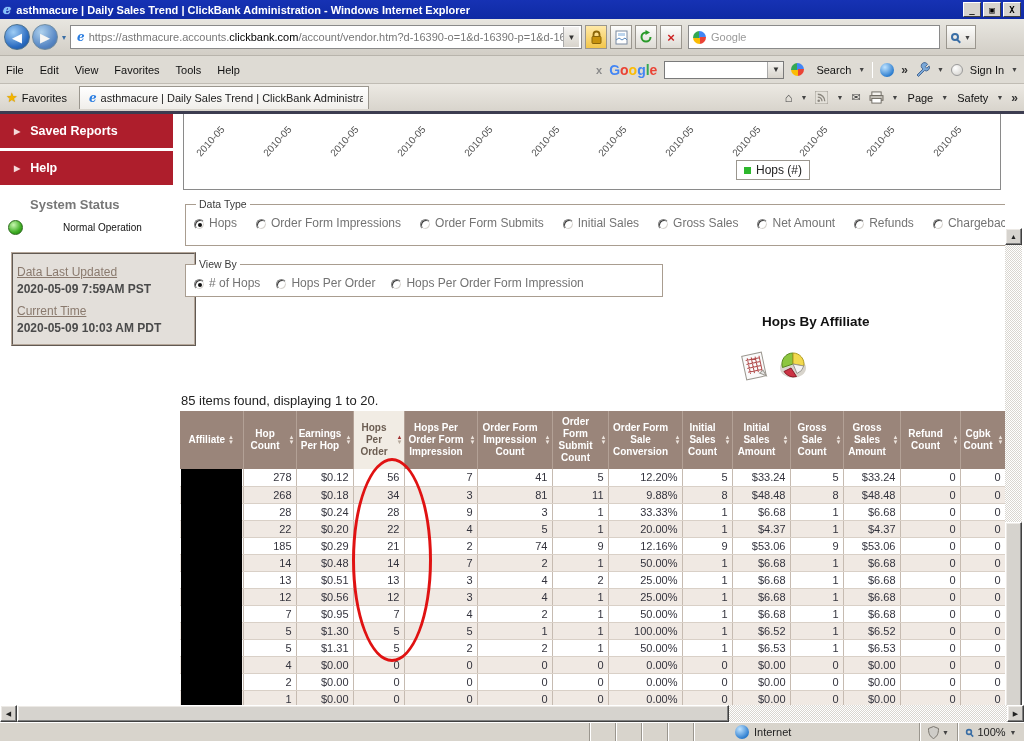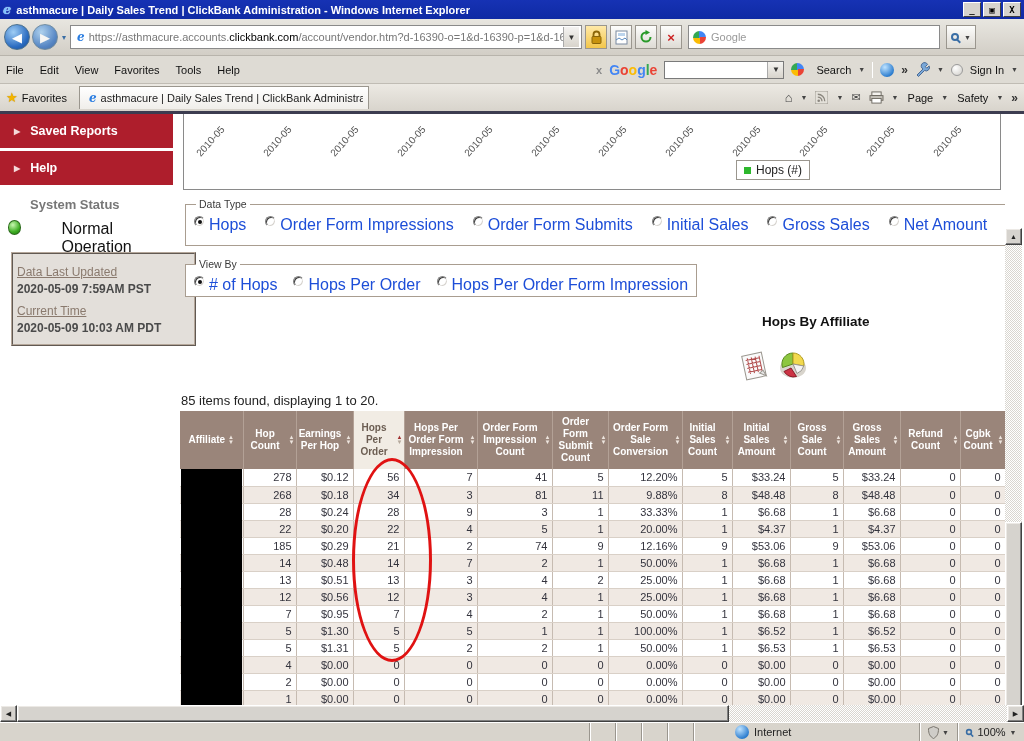--- a/index.html
+++ b/index.html
@@ -74,42 +74,42 @@
 
   
   .content { position:absolute; left:0; top:114px; width:1024px; height:591px; background:#fff; overflow:hidden; }
 
   
   .sidebar { position:absolute; left:0; top:0; width:173px; height:591px; background:#fff; }
   .side-item { height:34px; background:#ae1e2c; color:#fff; display:flex; align-items:center;
     font-size:12.5px; font-weight:bold; padding-left:14px; margin-bottom:3px; }
   .side-item .tri { font-size:8px; margin-right:10px; color:#f5d9d9; }
   .system-status { color:#777; font-weight:bold; font-size:13px; margin:12px 0 8px 30px; }
-  .status-row { display:flex; align-items:flex-start; margin-left:8px; font-size:16px; color:#111;gap:32px; }
+  .status-row { display:flex; align-items:center; margin-left:8px; font-size:10px; color:#111;gap:32px; }
   .orb { width:15px; height:15px; border-radius:50%; background:radial-gradient(circle at 35% 30%, #c8f7b0, #3fae24 60%, #1d7a0d); margin:0 8px 0 0; border:1px solid #2a6a1a; }
   .info-box { position:absolute; left:11px; top:138px; width:185px; border:2px ridge #b5a79a; background:#e3dfda;
     text-align:left; padding:8px 4px; font-size:12px; }
   .info-link { color:#8a7a6e; text-decoration:underline; display:block; margin:3px 0; }
   .info-value { color:#4a4a4a; font-weight:bold; margin:2px 0 6px; line-height:1.3; }
 
   
   .main { position:absolute; left:180px; top:0; width:825px; height:591px; overflow:hidden; }
 
   .chart-box { position:absolute; left:3px; top:-1px; width:818px; height:77px; border:1px solid #8a8a8a; border-top:none; overflow:hidden; background:#fff; }
   .x-label { position:absolute; top:38px; font-size:10px; color:#555; transform:rotate(-48deg); transform-origin:left top; white-space:nowrap; }
   .legend { position:absolute; left:552px; top:47px; border:1px solid #9a968e; background:#fff; padding:2px 7px;
     display:flex; align-items:center; font-size:12px; color:#222; }
   .legend-swatch { width:7px; height:7px; background:#2db82d; margin-right:5px; }
 
   fieldset { position:absolute; border:1px solid #a99d90; padding:6px 8px 8px; background:#fff; }
   fieldset legend { font-size:10.5px; color:#3a3a3a; padding:0 3px; margin-left:2px; }
   .fs-datatype { left:5px; top:84px; width:900px; height:48px; }
   .fs-viewby { left:5px; top:144px; width:478px; height:39px; }
   .radio-row { display:flex; align-items:center; }
-  .radio-opt { display:flex; align-items:flex-start; font-size:16px; color:#1d4ed8; white-space:nowrap; }
+  .radio-opt { display:flex; align-items:flex-end; font-size:12px; color:#737373; white-space:nowrap; }
   .radio-circle { width:11px; height:11px; border-radius:50%; background:#fff; border:1px solid;
     border-color:#808080 #fff #fff #808080; box-shadow:inset 1px 1px 0 #404040, inset -1px -1px 0 #d6d3ce;
     margin-right:4px; position:relative; flex:none; }
   .radio-circle.sel::after { content:''; position:absolute; left:3px; top:3px; width:4px; height:4px; border-radius:50%; background:#111; }
 
   .report-title { position:absolute; left:542px; top:200px; font-size:13.5px; font-weight:bold; color:#111;margin-left:40px; }
   .report-icons { position:absolute; left:558px; top:236px; display:flex; gap:7px; }
   .items-summary { position:absolute; left:1px; top:279px; font-size:13px; color:#222; }
 
   

